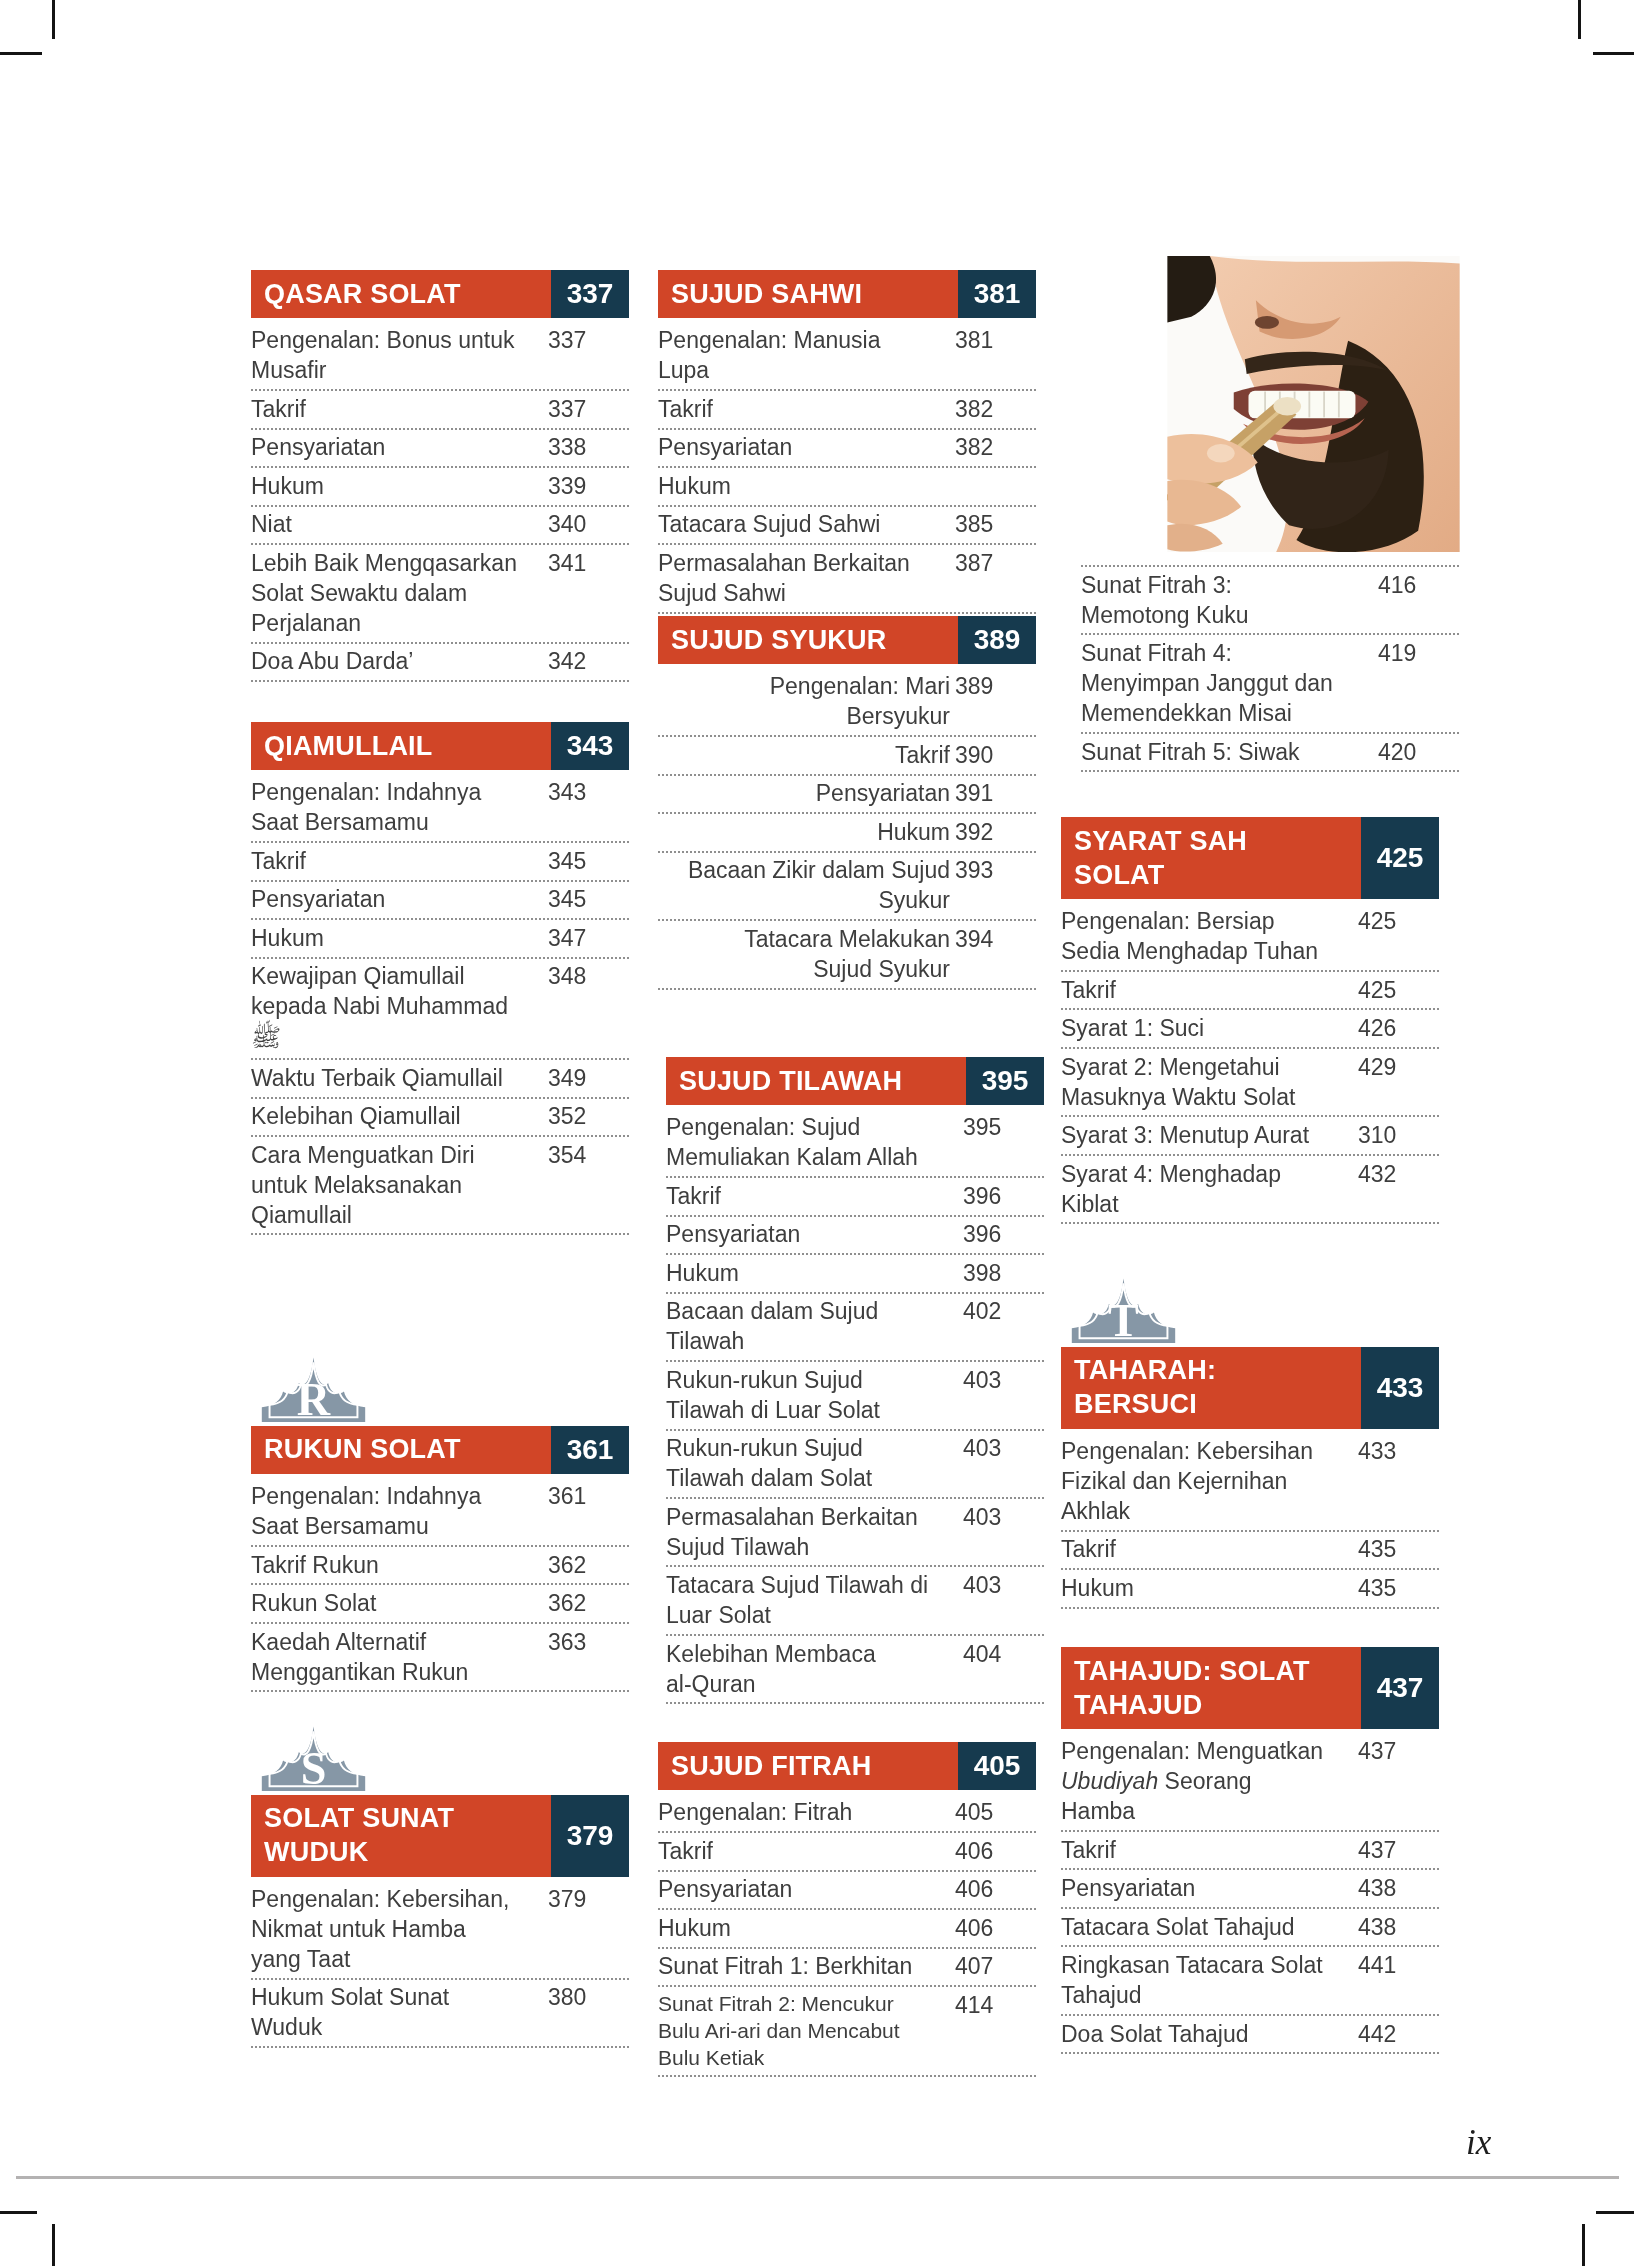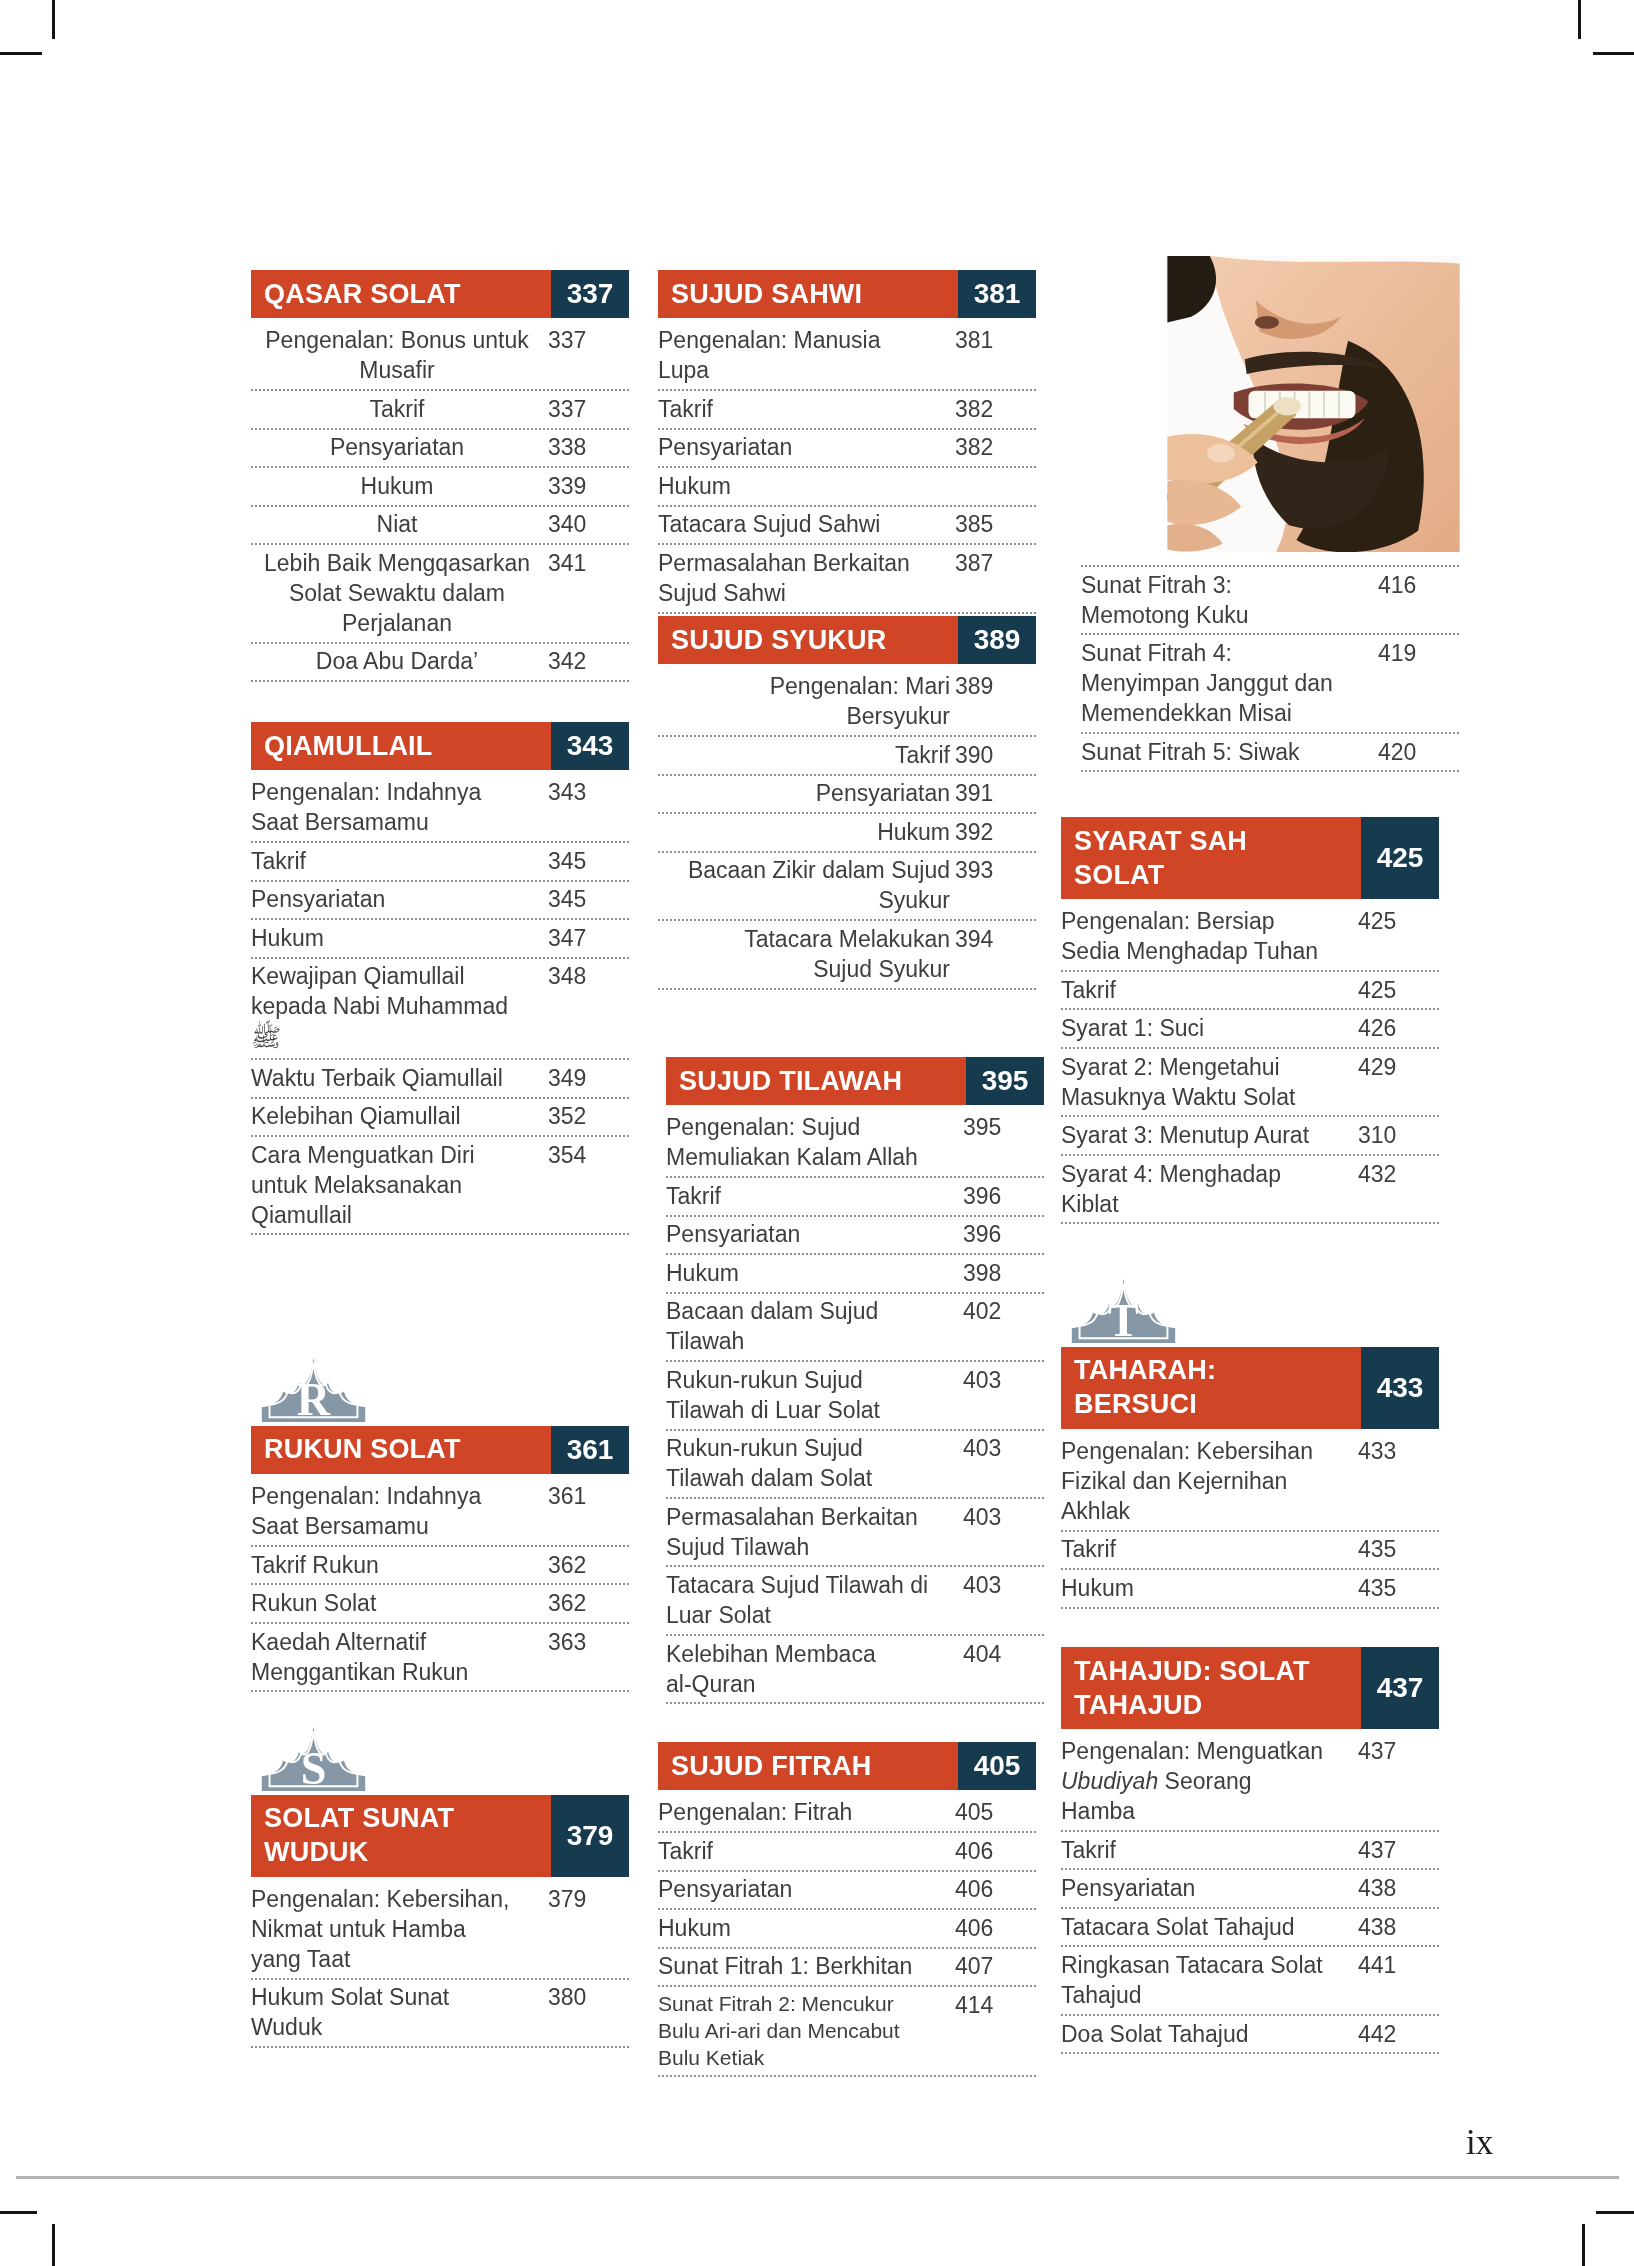--- a/index.html
+++ b/index.html
@@ -28,41 +28,41 @@
   .num{position:absolute;left:297px;top:2.8px;font-size:23px;line-height:30px;color:var(--ink);}
   .compact .txt{font-size:21px;line-height:27px;}
   .sym{display:block;font-family:"DejaVu Sans",sans-serif;font-size:25px;line-height:33px;color:var(--ink);}
   .icon{width:111px;height:72px;margin:0 0 3.7px 7.4px;}
   .icon svg{display:block;}
   .photo{width:293px;height:296px;margin-left:86px;margin-bottom:13px;}
   .photo svg{display:block;}
   .cropmark{position:absolute;background:#141414;}
   .rule{position:absolute;background:#b4b2b2;}
   .folio{position:absolute;left:1466px;top:2123px;font-family:"Liberation Serif",serif;
-         font-size:35px;color:#1d1d1d;}
+         font-style:italic;font-size:35px;color:#1d1d1d;}
 </style>
 </head>
 <body>
 
 <div class="page" id="page">
 
   <div class="cropmark" style="left:52px;top:0;width:2.8px;height:39px;"></div>
   <div class="cropmark" style="left:0;top:52px;width:42px;height:2.8px;"></div>
   <div class="cropmark" style="left:1578px;top:0;width:2.8px;height:39px;"></div>
   <div class="cropmark" style="left:1593px;top:52px;width:42px;height:2.8px;"></div>
   <div class="cropmark" style="left:0;top:2211px;width:37px;height:2.8px;"></div>
   <div class="cropmark" style="left:52px;top:2224px;width:2.8px;height:42px;"></div>
   <div class="cropmark" style="left:1596px;top:2211px;width:39px;height:2.8px;"></div>
   <div class="cropmark" style="left:1582px;top:2224px;width:2.8px;height:42px;"></div>
 
   <div class="rule" style="left:15.7px;top:2176px;width:1603px;height:2.8px;"></div>
 
   <div class="folio">ix</div>
 <div class="col" style="left: 251px;">
-      <div class="section" style="top: 270px; text-align: center;">
+      <div class="section" style="top: 270px;">
         <div class="hdr">
           <div class="t">QASAR SOLAT</div>
           <div class="n">337</div>
         </div>
         <div class="rows">
           <div class="row">
             <span class="txt">Pengenalan: Bonus untuk
 Musafir</span>
             <span class="num">337</span>
           </div>

